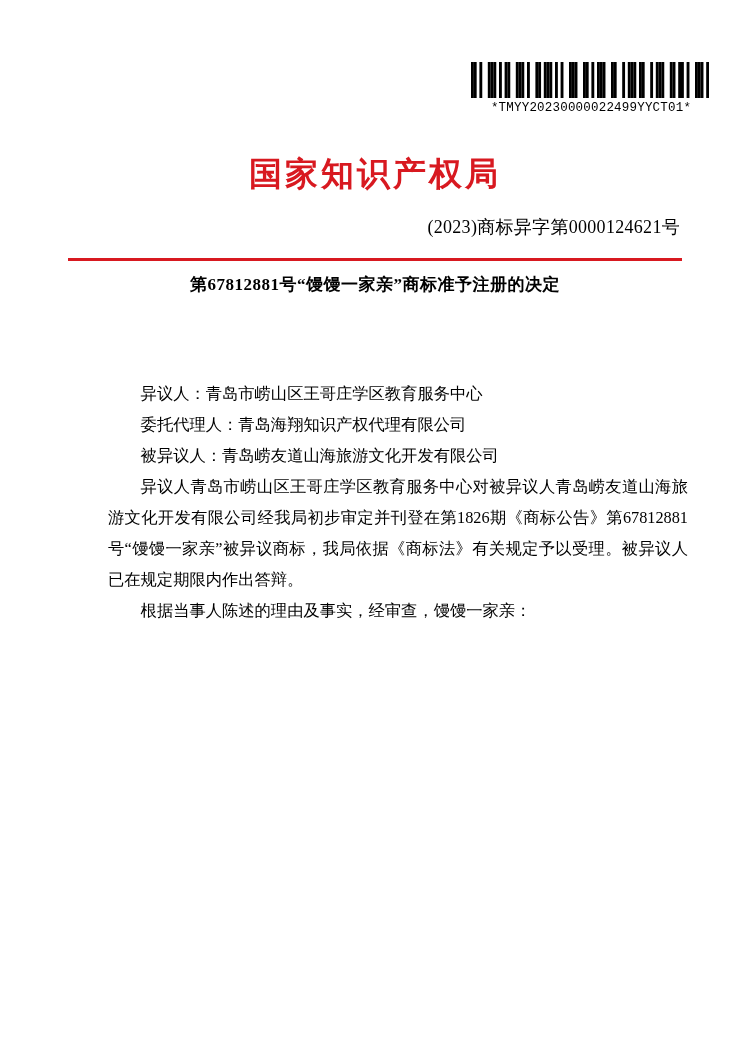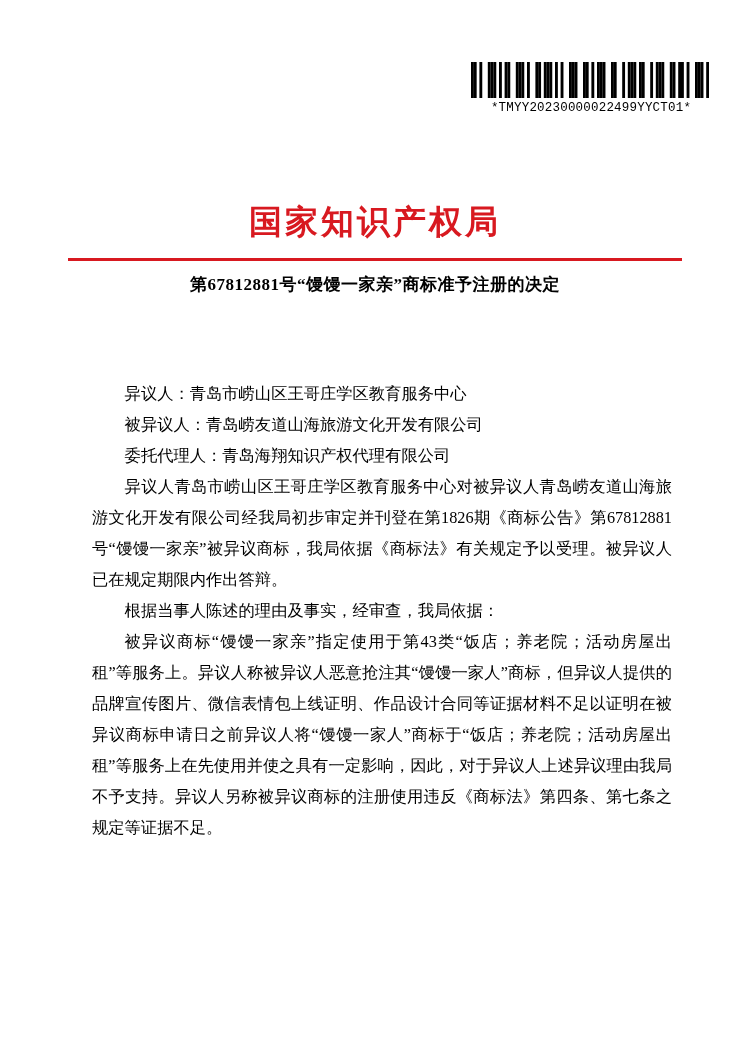--- a/index.html
+++ b/index.html
@@ -51,21 +51,20 @@
     position: absolute;
     left: 0;
     top: 152px;
     width: 750px;
     text-align: center;
     color: #d81920;
     font-size: 33px;
     font-weight: bold;
     letter-spacing: 3px;
     font-family: "Liberation Serif", "DejaVu Serif", serif;
-    margin-top: 48px;
   }
 
   .doc-number {
     position: absolute;
     right: 70px;
     top: 215px;
     font-size: 18px;
     color: #000;
     letter-spacing: 0.3px;
   }
@@ -86,21 +85,21 @@
     width: 750px;
     text-align: center;
     font-size: 17px;
     font-weight: bold;
     letter-spacing: 0.5px;
   }
 
   
   .body-text {
     position: absolute;
-    left: 92px;
+    left: 108px;
     top: 378px;
     width: 580px;
     font-size: 16.3px;
     line-height: 31px;
     text-align: justify;
     text-justify: inter-ideograph;
   }
   .body-text p {
     margin: 0;
     padding: 0;
@@ -166,25 +165,25 @@
           <rect x="224.00" y="0" width="2.86" height="36"></rect>
           <rect x="226.80" y="0" width="2.86" height="36"></rect>
           <rect x="229.60" y="0" width="2.86" height="36"></rect>
           <rect x="235.20" y="0" width="2.86" height="36"></rect>
         </g>
     </svg>
     <div class="barcode-text">*TMYY20230000022499YYCT01*</div>
   </div>
 
   <div class="org-title">国家知识产权局</div>
+  <div class="doc-number">(2023)商标异字第0000124621号</div>
   <div class="red-rule"></div>
   <div class="doc-subject">第67812881号“馒馒一家亲”商标准予注册的决定</div>
 
   <div class="body-text">
     <p class="indent">异议人：青岛市崂山区王哥庄学区教育服务中心</p>
+    <p class="indent">委托代理人：青岛海翔知识产权代理有限公司</p>
     <p class="indent">被异议人：青岛崂友道山海旅游文化开发有限公司</p>
-    <p class="indent">委托代理人：青岛海翔知识产权代理有限公司</p>
     <p class="indent">异议人青岛市崂山区王哥庄学区教育服务中心对被异议人青岛崂友道山海旅游文化开发有限公司经我局初步审定并刊登在第1826期《商标公告》第67812881号“馒馒一家亲”被异议商标，我局依据《商标法》有关规定予以受理。被异议人已在规定期限内作出答辩。</p>
-    <p class="indent">根据当事人陈述的理由及事实，经审查，我局依据：</p>
-    <p class="indent">被异议商标“馒馒一家亲”指定使用于第43类“饭店；养老院；活动房屋出租”等服务上。异议人称被异议人恶意抢注其“馒馒一家人”商标，但异议人提供的品牌宣传图片、微信表情包上线证明、作品设计合同等证据材料不足以证明在被异议商标申请日之前异议人将“馒馒一家人”商标于“饭店；养老院；活动房屋出租”等服务上在先使用并使之具有一定影响，因此，对于异议人上述异议理由我局不予支持。异议人另称被异议商标的注册使用违反《商标法》第四条、第七条之规定等证据不足。</p>
+    <p class="indent">根据当事人陈述的理由及事实，经审查，馒馒一家亲：</p>
   </div>
 
 </div>
 
 </body></html>

